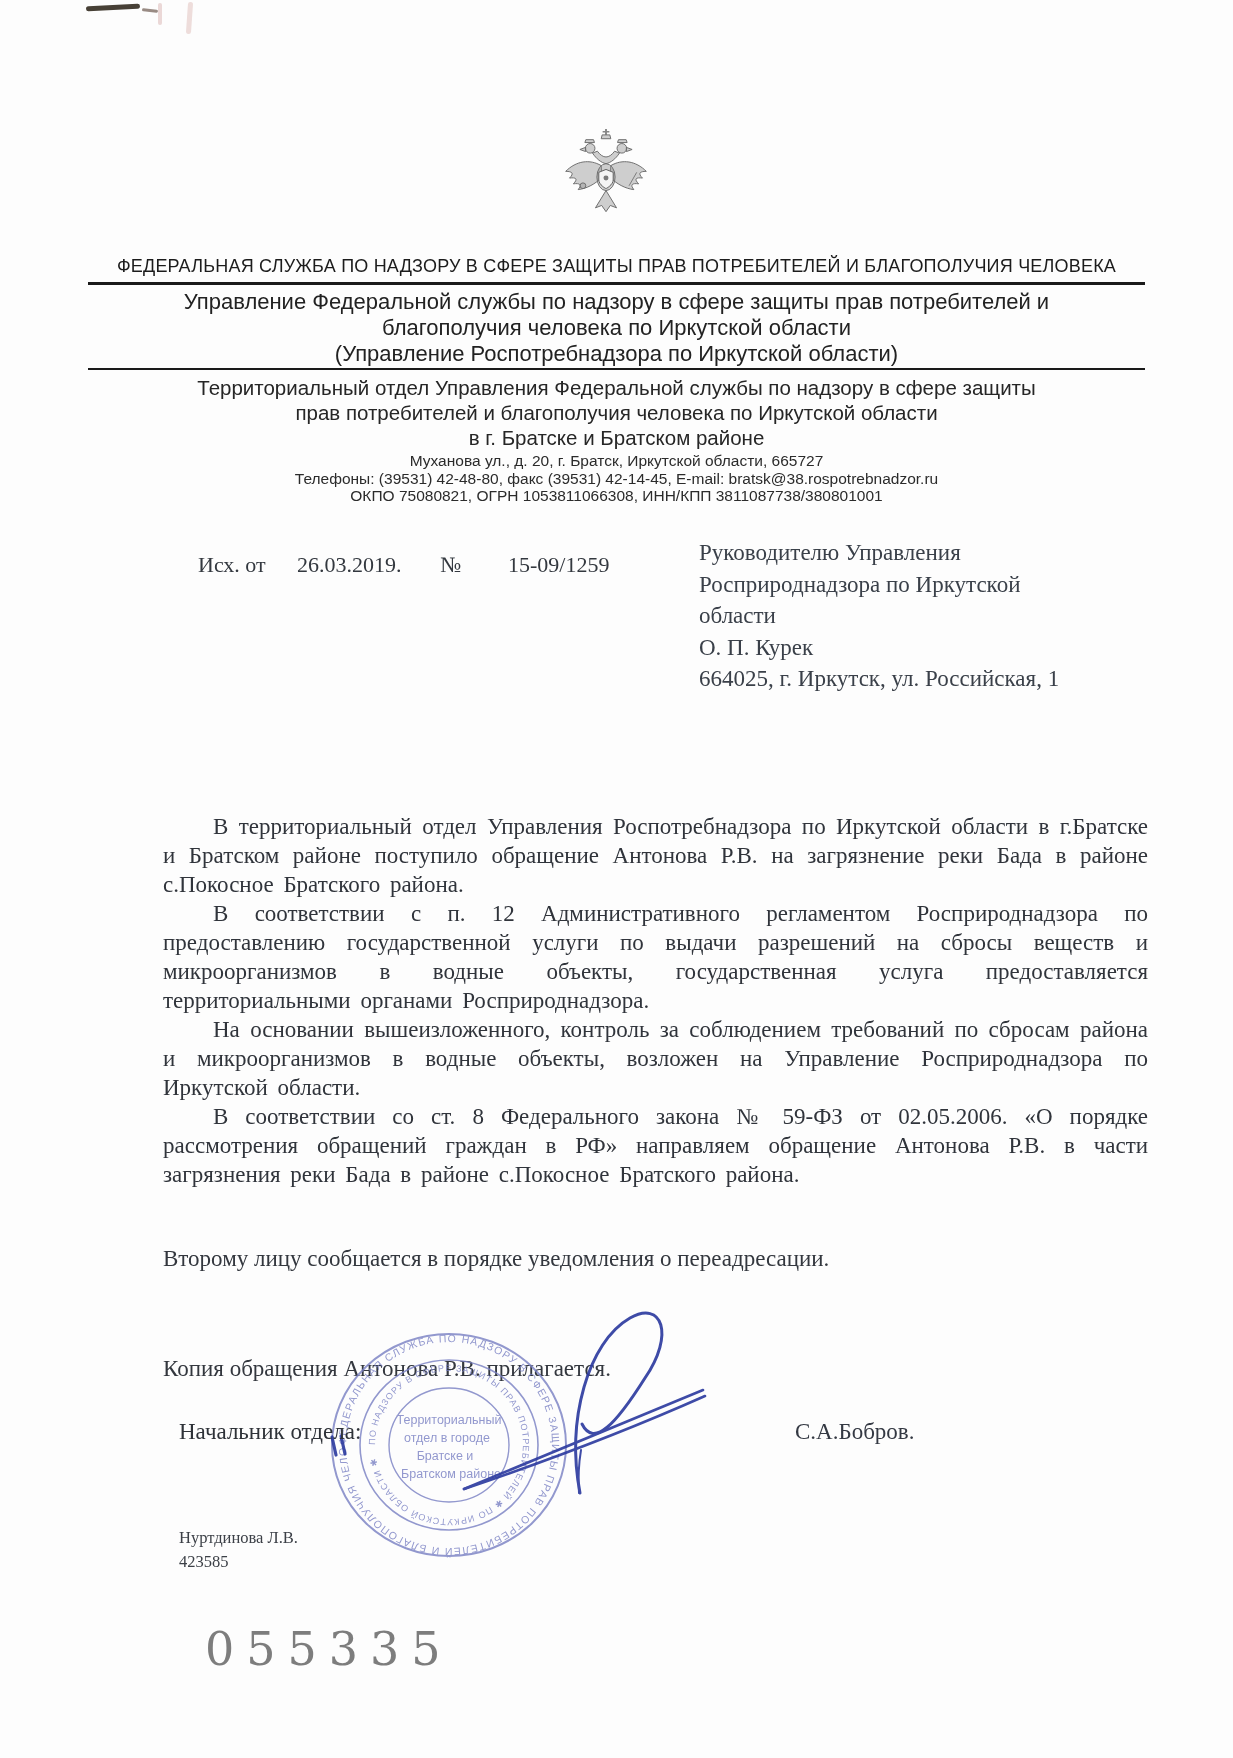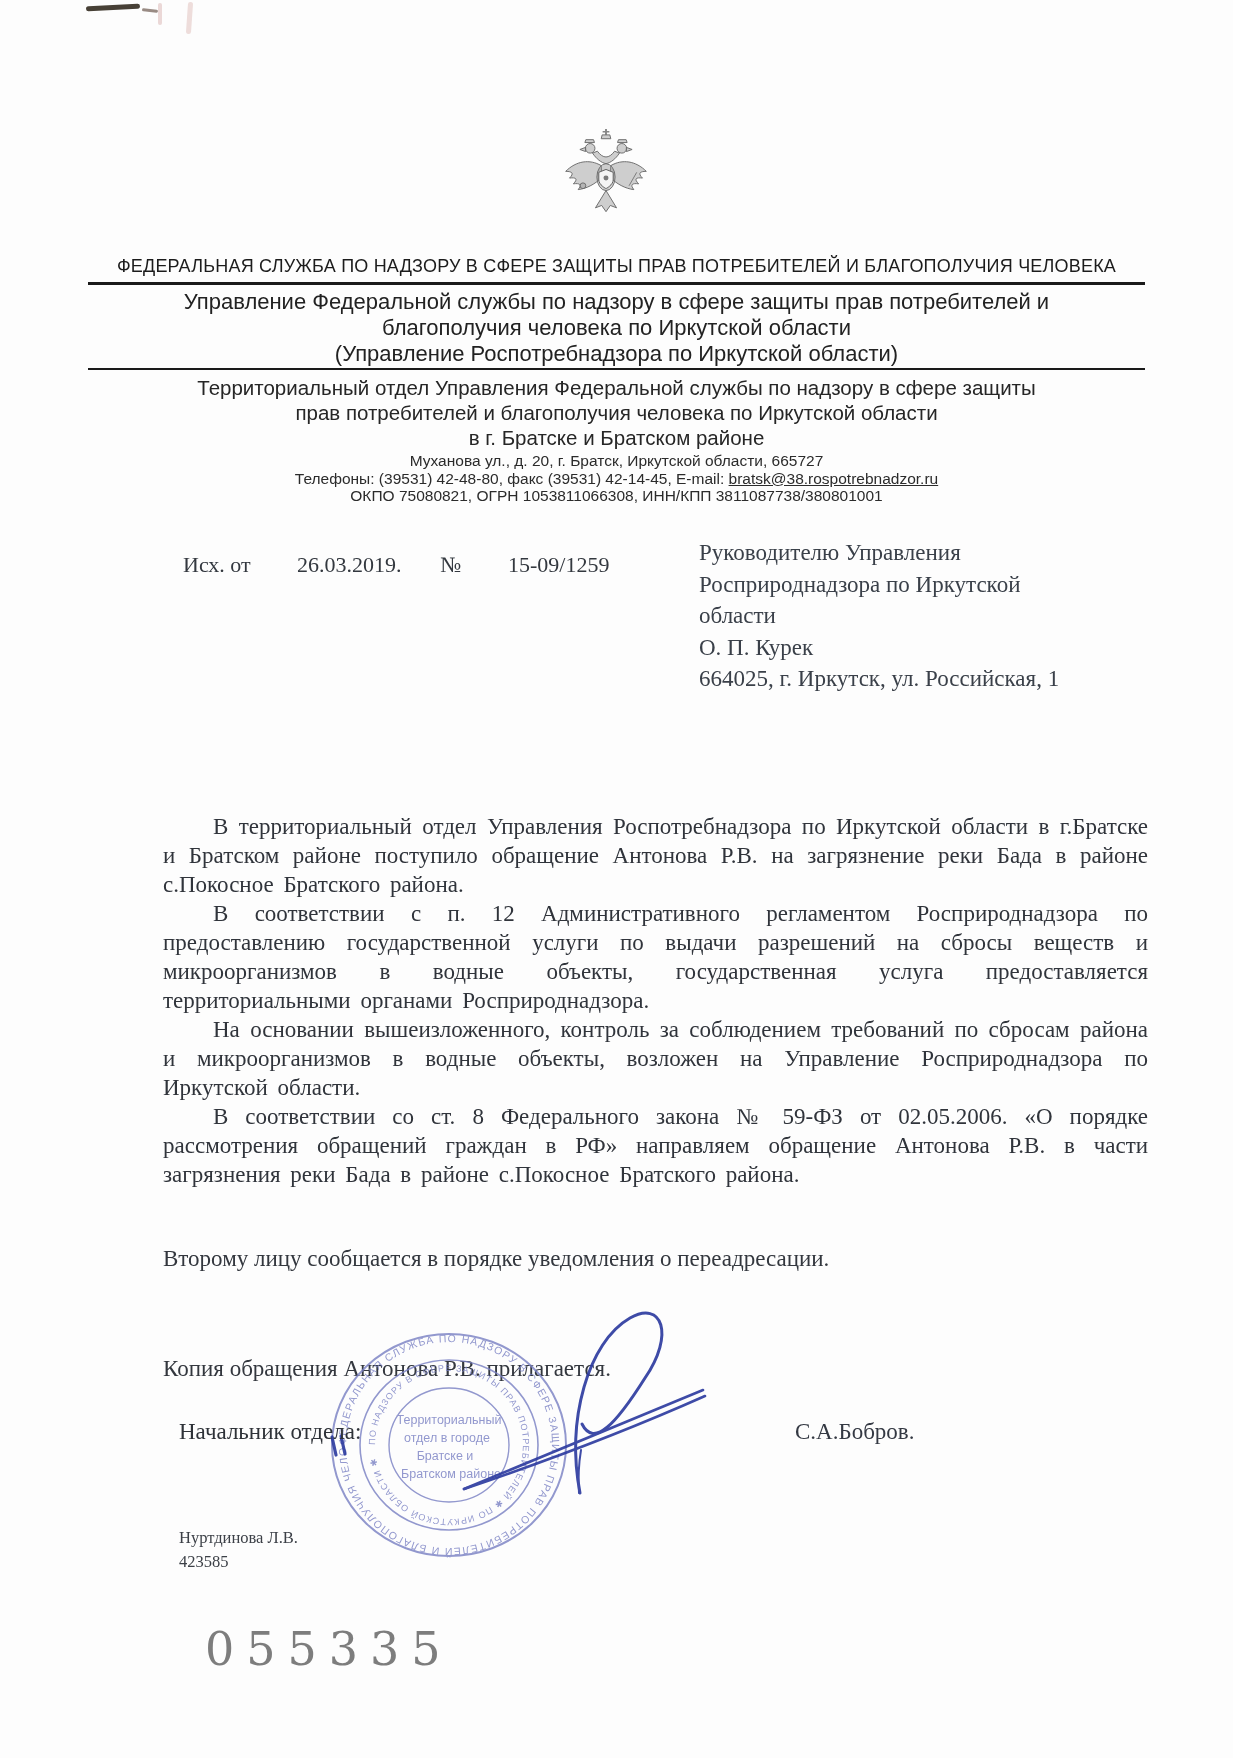--- a/index.html
+++ b/index.html
@@ -11,21 +11,21 @@
   .abs{position:absolute;}
   
   .hdr-center{left:88px;width:1057px;text-align:center;font-family:"Liberation Sans",sans-serif;}
   .service-line{top:256px;font-size:18px;color:#1c1c1c;letter-spacing:.2px;}
   .rule{left:88px;width:1057px;background:#1a1a1a;}
   .rule1{top:282px;height:3px;}
   .rule2{top:368px;height:2px;}
   .org-block{top:289px;font-size:22px;line-height:26px;color:#222;}
   .terr-block{top:375px;font-size:20.5px;line-height:25px;color:#262626;text-align:center;}
   .contact-block{top:452px;font-size:15.5px;line-height:17.5px;color:#2b2b2b;}
-  .email{text-decoration:underline;}
+  .email{}
   
   .ref{top:552px;font-size:22px;color:#33383f;}
   
   .addr1{left:699px;top:537px;font-size:23px;line-height:31.5px;color:#3a4049;}
   .addr2{left:698px;top:717px;font-size:23px;line-height:29px;color:#3a4049;}
   .addr2 .l0{padding-left:7px;}
   
   .body-text{left:163px;top:812px;width:985px;font-size:23px;line-height:29px;
     text-align:justify;color:#30343b;word-spacing:4px;}
   .body-text p{margin:0;text-indent:50px;}
@@ -105,21 +105,21 @@
     <div>прав потребителей и благополучия человека по Иркутской области</div>
     <div>в г. Братске и Братском районе</div>
   </div>
 
   <div class="abs hdr-center contact-block">
     <div>Муханова ул., д. 20, г. Братск, Иркутской области, 665727</div>
     <div><span>Телефоны: (39531) 42-48-80, факс (39531) 42-14-45, E-mail: </span><span class="email">bratsk@38.rospotrebnadzor.ru</span></div>
     <div>ОКПО 75080821, ОГРН 1053811066308, ИНН/КПП 3811087738/380801001</div>
   </div>
 
-  <span class="abs ref" style="left:183px;">Исх. от</span>
+  <span class="abs ref" style="left:198px;">Исх. от</span>
   <span class="abs ref" style="left:297px;">26.03.2019.</span>
   <span class="abs ref" style="left:440px;">№</span>
   <span class="abs ref" style="left:508px;">15-09/1259</span>
 
   <div class="abs addr1">
     <div>Руководителю  Управления</div>
     <div>Росприроднадзора по Иркутской</div>
     <div>области</div>
     <div>О. П. Курек</div>
     <div>664025, г. Иркутск, ул. Российская, 1</div>

